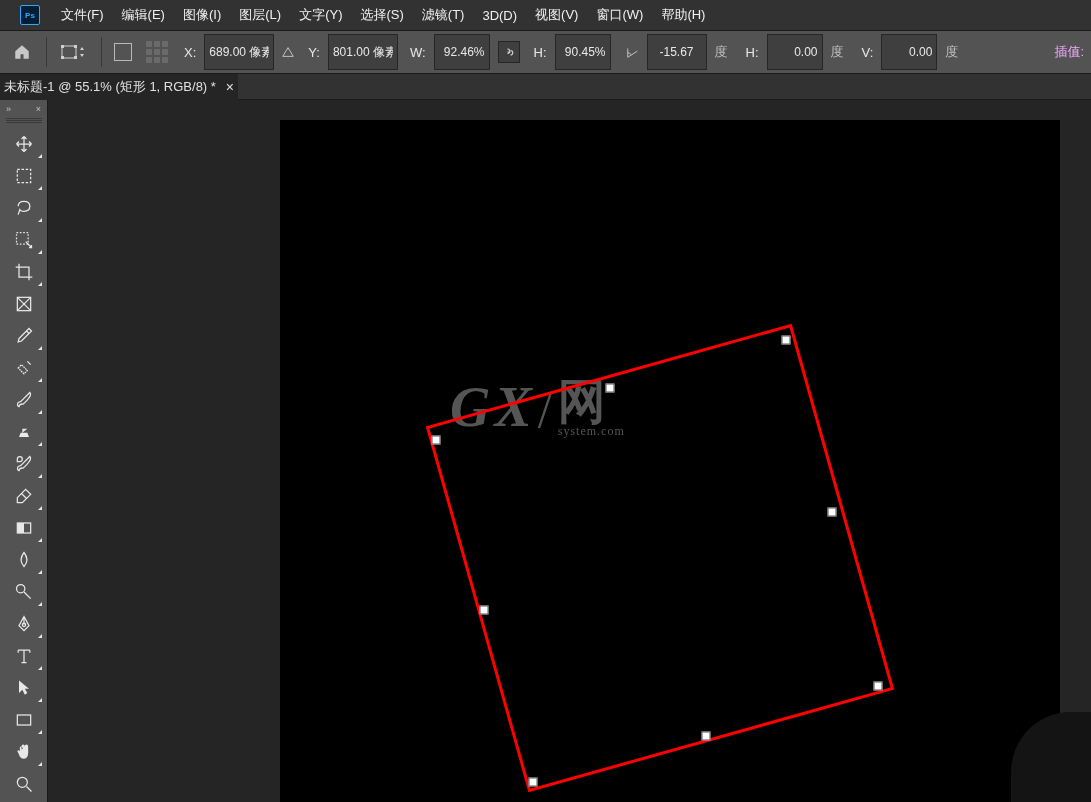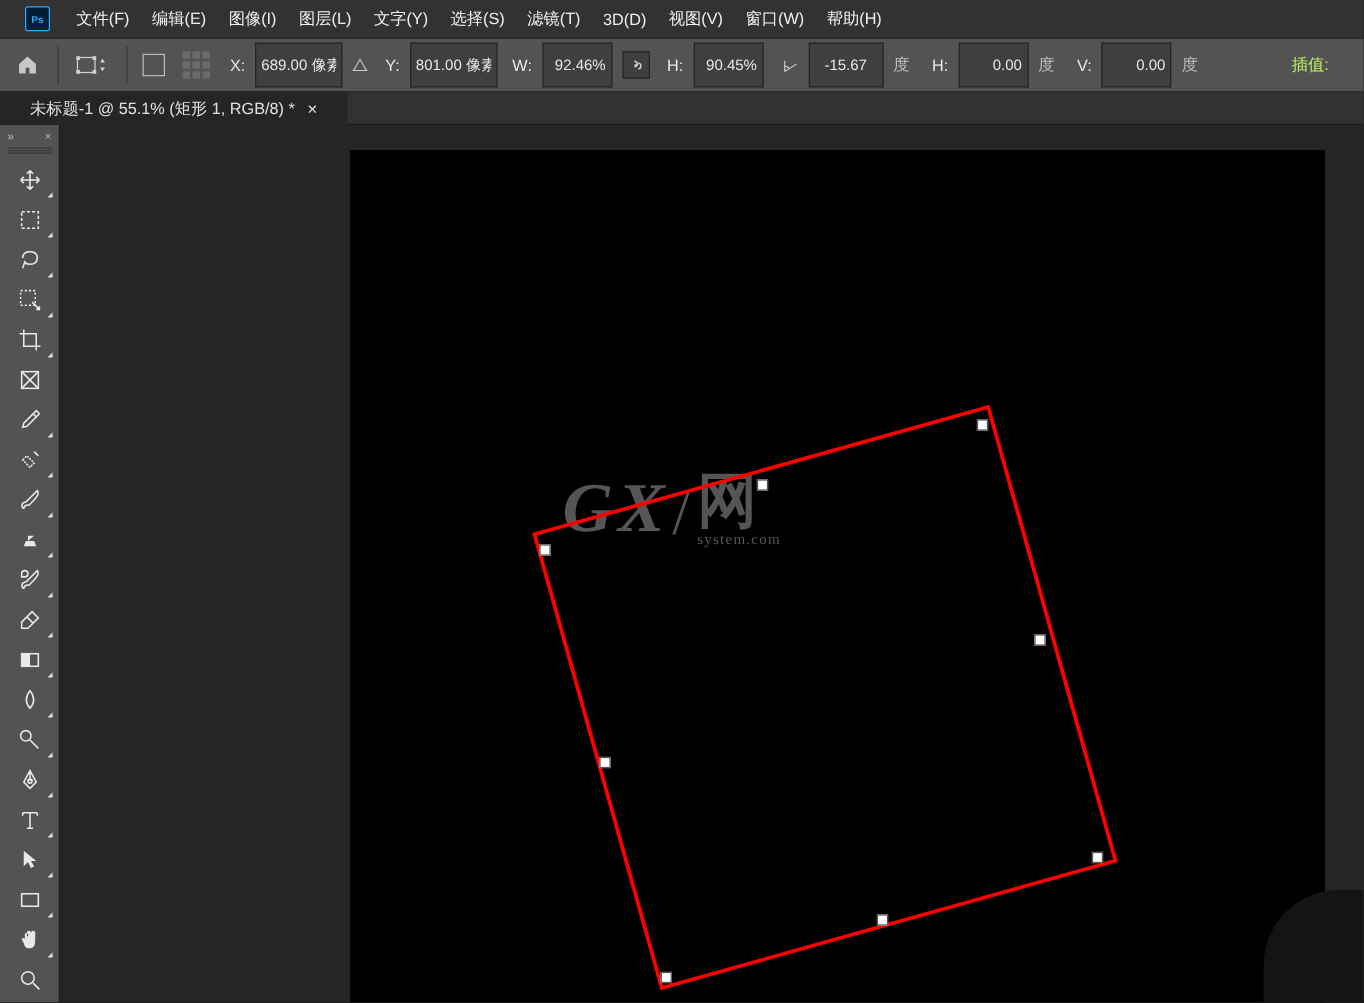--- a/index.html
+++ b/index.html
@@ -109,34 +109,34 @@
   justify-content: center;
   margin: 0 2px;
 }
 .angle-icon {
   width: 16px; height: 14px;
   display: flex;
   align-items: center;
   justify-content: center;
 }
 .deg-label { color: #c0c0c0; margin: 0 6px 0 2px; font-size: 13px; }
-.interp-label { color: #bef264; font-size: 13px; margin-left: auto; margin-right: 22px; }
+.interp-label { color: #f0abfc; font-size: 13px; margin-left: auto; margin-right: 1px; }
 
 
 .tabbar {
   height: 26px;
   background: #323232;
   display: flex;
   align-items: center;
   border-bottom: 1px solid #1a1a1a;
 }
 .doc-tab {
   height: 26px;
   background: #252525;
-  padding: 0 24px;
+  padding: 0 4px;
   display: flex;
   align-items: center;
   gap: 10px;
   color: #e0e0e0;
   font-size: 13px;
 }
 .tab-close { color: #e0e0e0; font-size: 14px; line-height: 1; cursor: pointer; }
 
 
 .workspace {

